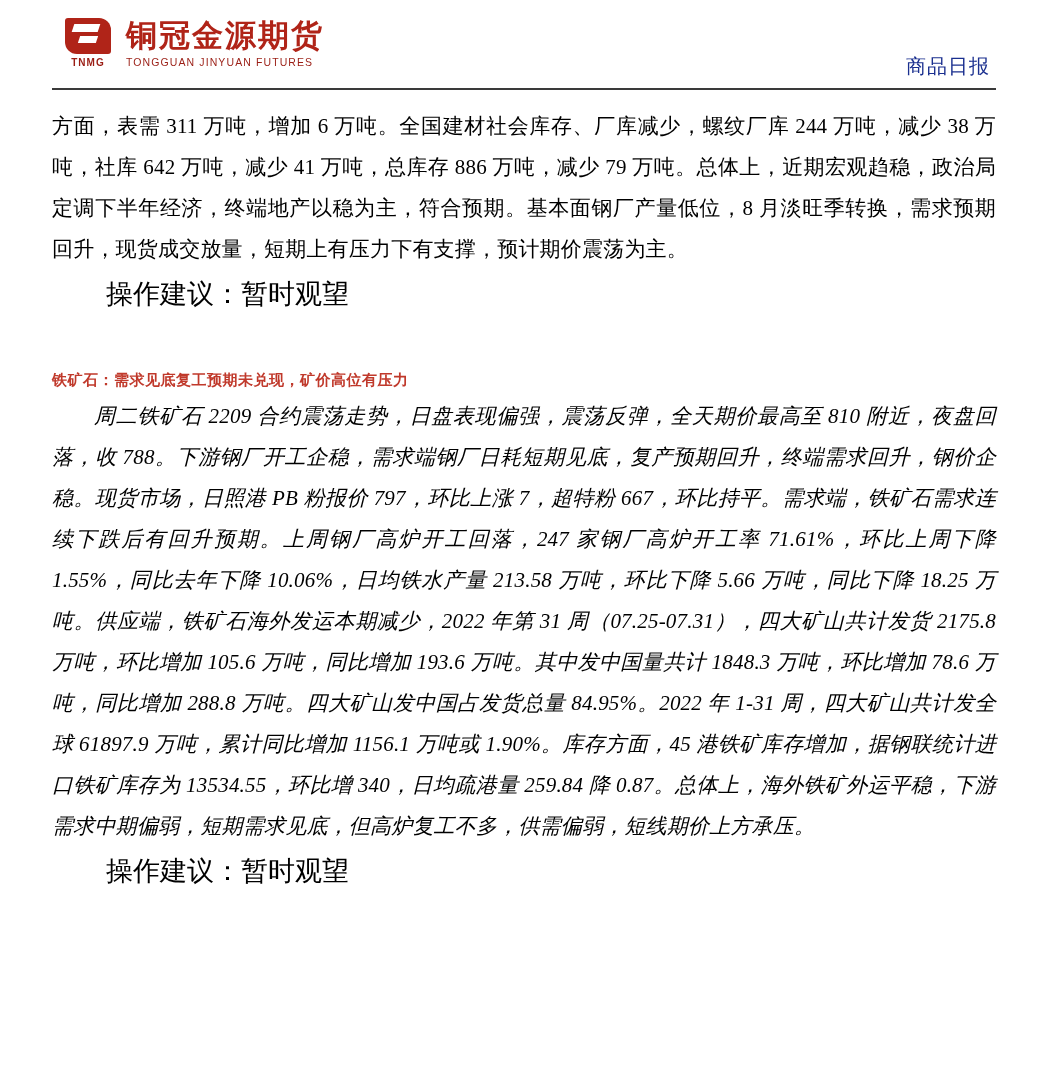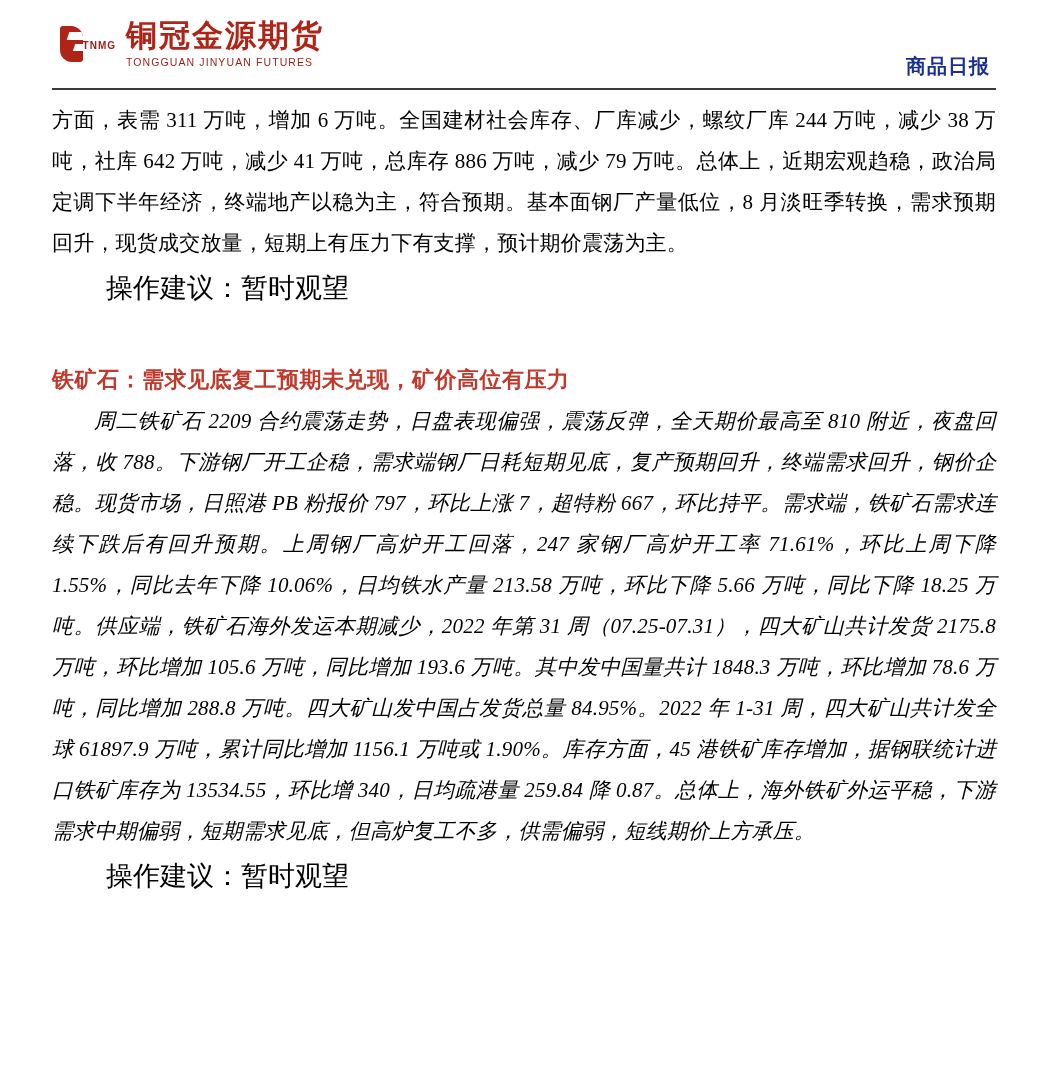--- a/index.html
+++ b/index.html
@@ -35,20 +35,21 @@
     display: flex;
     align-items: center;
     gap: 10px;
     padding-left: 8px;
   }
   .logo-mark {
     width: 56px;
     height: 52px;
     position: relative;
     display: flex;
+    flex-direction: column;
     align-items: center;
     justify-content: flex-start;
   }
   .logo-mark .glyph {
     width: 46px;
     height: 36px;
     background: #b02418;
     border-radius: 3px 12px 3px 12px;
     position: relative;
     overflow: hidden;
@@ -102,52 +103,52 @@
     margin-top: 3px;
   }
   .header-right {
     align-self: flex-end;
     padding-bottom: 8px;
     padding-right: 6px;
   }
   .doc-type {
     font-family: "Liberation Serif", serif;
     font-size: 20px;
-    font-weight: bold;
+    font-weight: normal;
     color: #1a2f8f;
     letter-spacing: 1px;
   }
   .header-rule {
     position: absolute;
     left: 52px;
     right: 52px;
     top: 88px;
     height: 2px;
     background: #3a3a3a;
   }
 
   
   .content {
-    padding-top: 12px;
+    padding-top: 18px;
   }
   p.para {
     margin: 0;
     font-size: 21px;
     line-height: 41px;
     text-align: justify;
     text-justify: inter-ideograph;
     letter-spacing: 0.2px;
   }
   p.indent {
     text-indent: 2em;
     font-style: italic;
   }
   .section-title {
     margin: 22px 0 6px 0;
-    font-size: 22px;
+    font-size: 15px;
     font-weight: bold;
     color: #c0392b;
     letter-spacing: 0.5px;
     text-indent: 0;
   }
   .advice {
     margin: 4px 0 0 0;
     font-size: 27px;
     line-height: 41px;
     text-indent: 2em;

